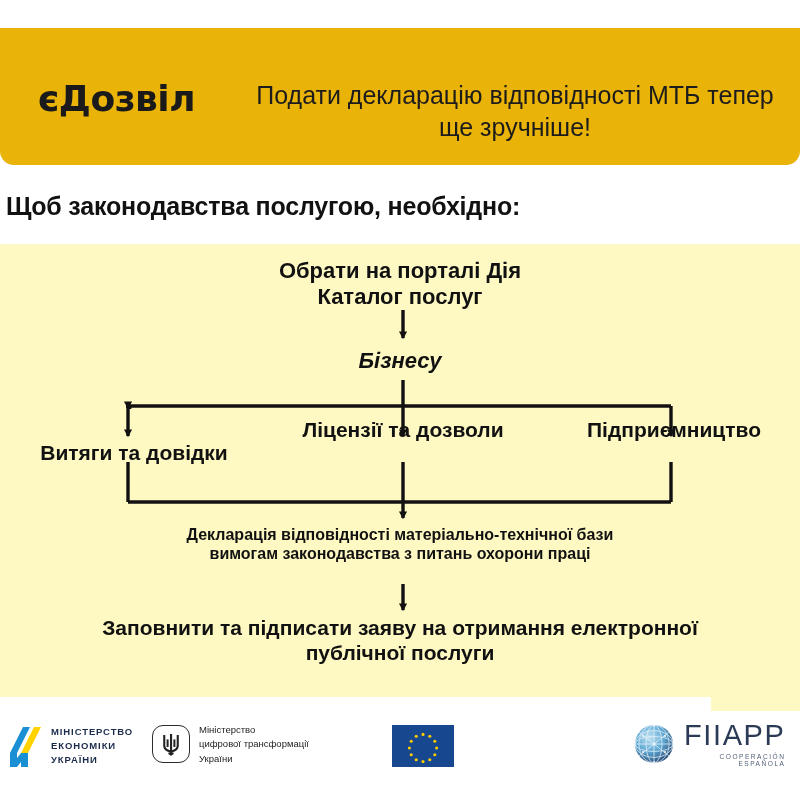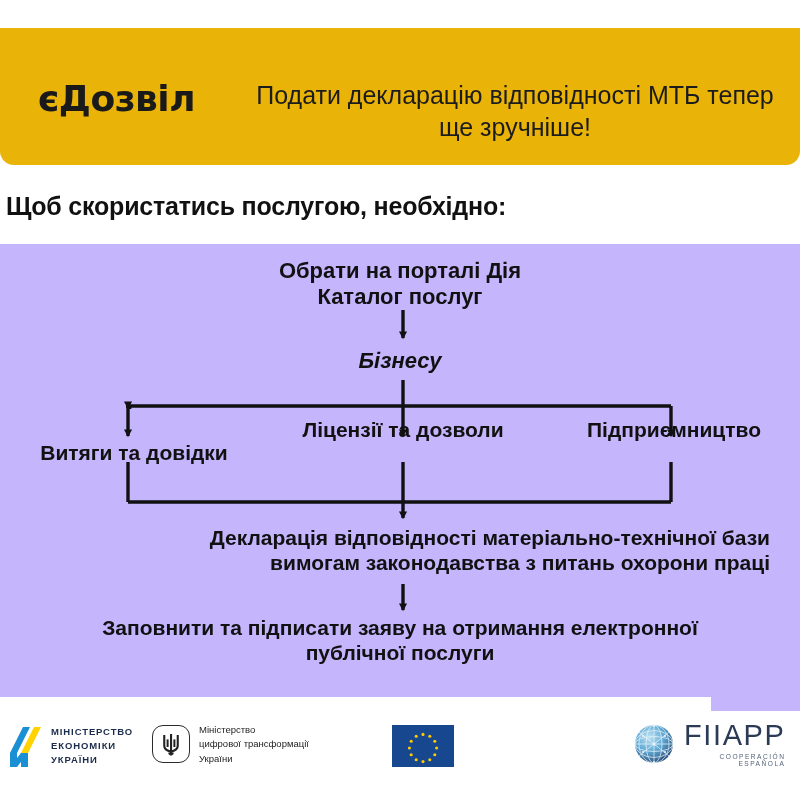--- a/index.html
+++ b/index.html
@@ -37,37 +37,37 @@
   
   .section-heading{
     position:absolute;left:6px;top:192px;
     font-size:25px;font-weight:bold;color:#111111;
     letter-spacing:-0.2px;
   }
 
   
   .flow-panel{
     position:absolute;left:0;top:244px;width:800px;height:467px;
-    background:#c4b5fd;
+    background:#fef9c3;
   }
 
   .node{
     position:absolute;
     text-align:center;
     font-weight:bold;
     color:#111111;
     line-height:1.18;
     white-space:pre-line;
   }
   .node-portal{left:150px;top:14px;width:500px;font-size:22px;}
   .node-business{left:250px;top:104px;width:300px;font-size:22px;font-style:italic;}
   .node-b1{left:4px;top:174px;width:260px;font-size:21px;margin-top:23px;}
   .node-b2{left:272px;top:174px;width:262px;font-size:21px;}
   .node-b3{left:552px;top:174px;width:244px;font-size:21px;}
-  .node-decl{left:30px;top:282px;width:740px;font-size:21px;text-align:right;}
+  .node-decl{left:30px;top:282px;width:740px;font-size:16px;}
   .node-final{left:24px;top:372px;width:752px;font-size:21px;}
 
   
   .connectors{position:absolute;left:0;top:0;width:800px;height:453px;
     pointer-events:none;}
 
   
   .footer{
     position:absolute;left:0;top:697px;width:711px;height:103px;
     background:#ffffff;
@@ -120,21 +120,21 @@
 <body>
 
 <div class="page">
 
   <div class="banner">
     <div class="brand">єДозвіл</div>
     <div class="banner-subtitle">Подати декларацію відповідності МТБ
 тепер ще зручніше!</div>
   </div>
 
-  <div class="section-heading">Щоб скористатись послугою, необхідно:</div>
+  <div class="section-heading">Щоб законодавства послугою, необхідно:</div>
 
   <div class="flow-panel">
 
     <svg class="connectors" viewBox="0 0 800 453">
       <defs>
         <marker id="ah" markerWidth="9" markerHeight="9" refX="4.5" refY="7.2" orient="0" markerUnits="userSpaceOnUse">
           <path d="M0.4,0.6 L8.6,0.6 L4.5,8.4 Z" fill="#111111"></path>
         </marker>
       </defs>
       <g stroke="#111111" stroke-width="3.4" fill="none">

